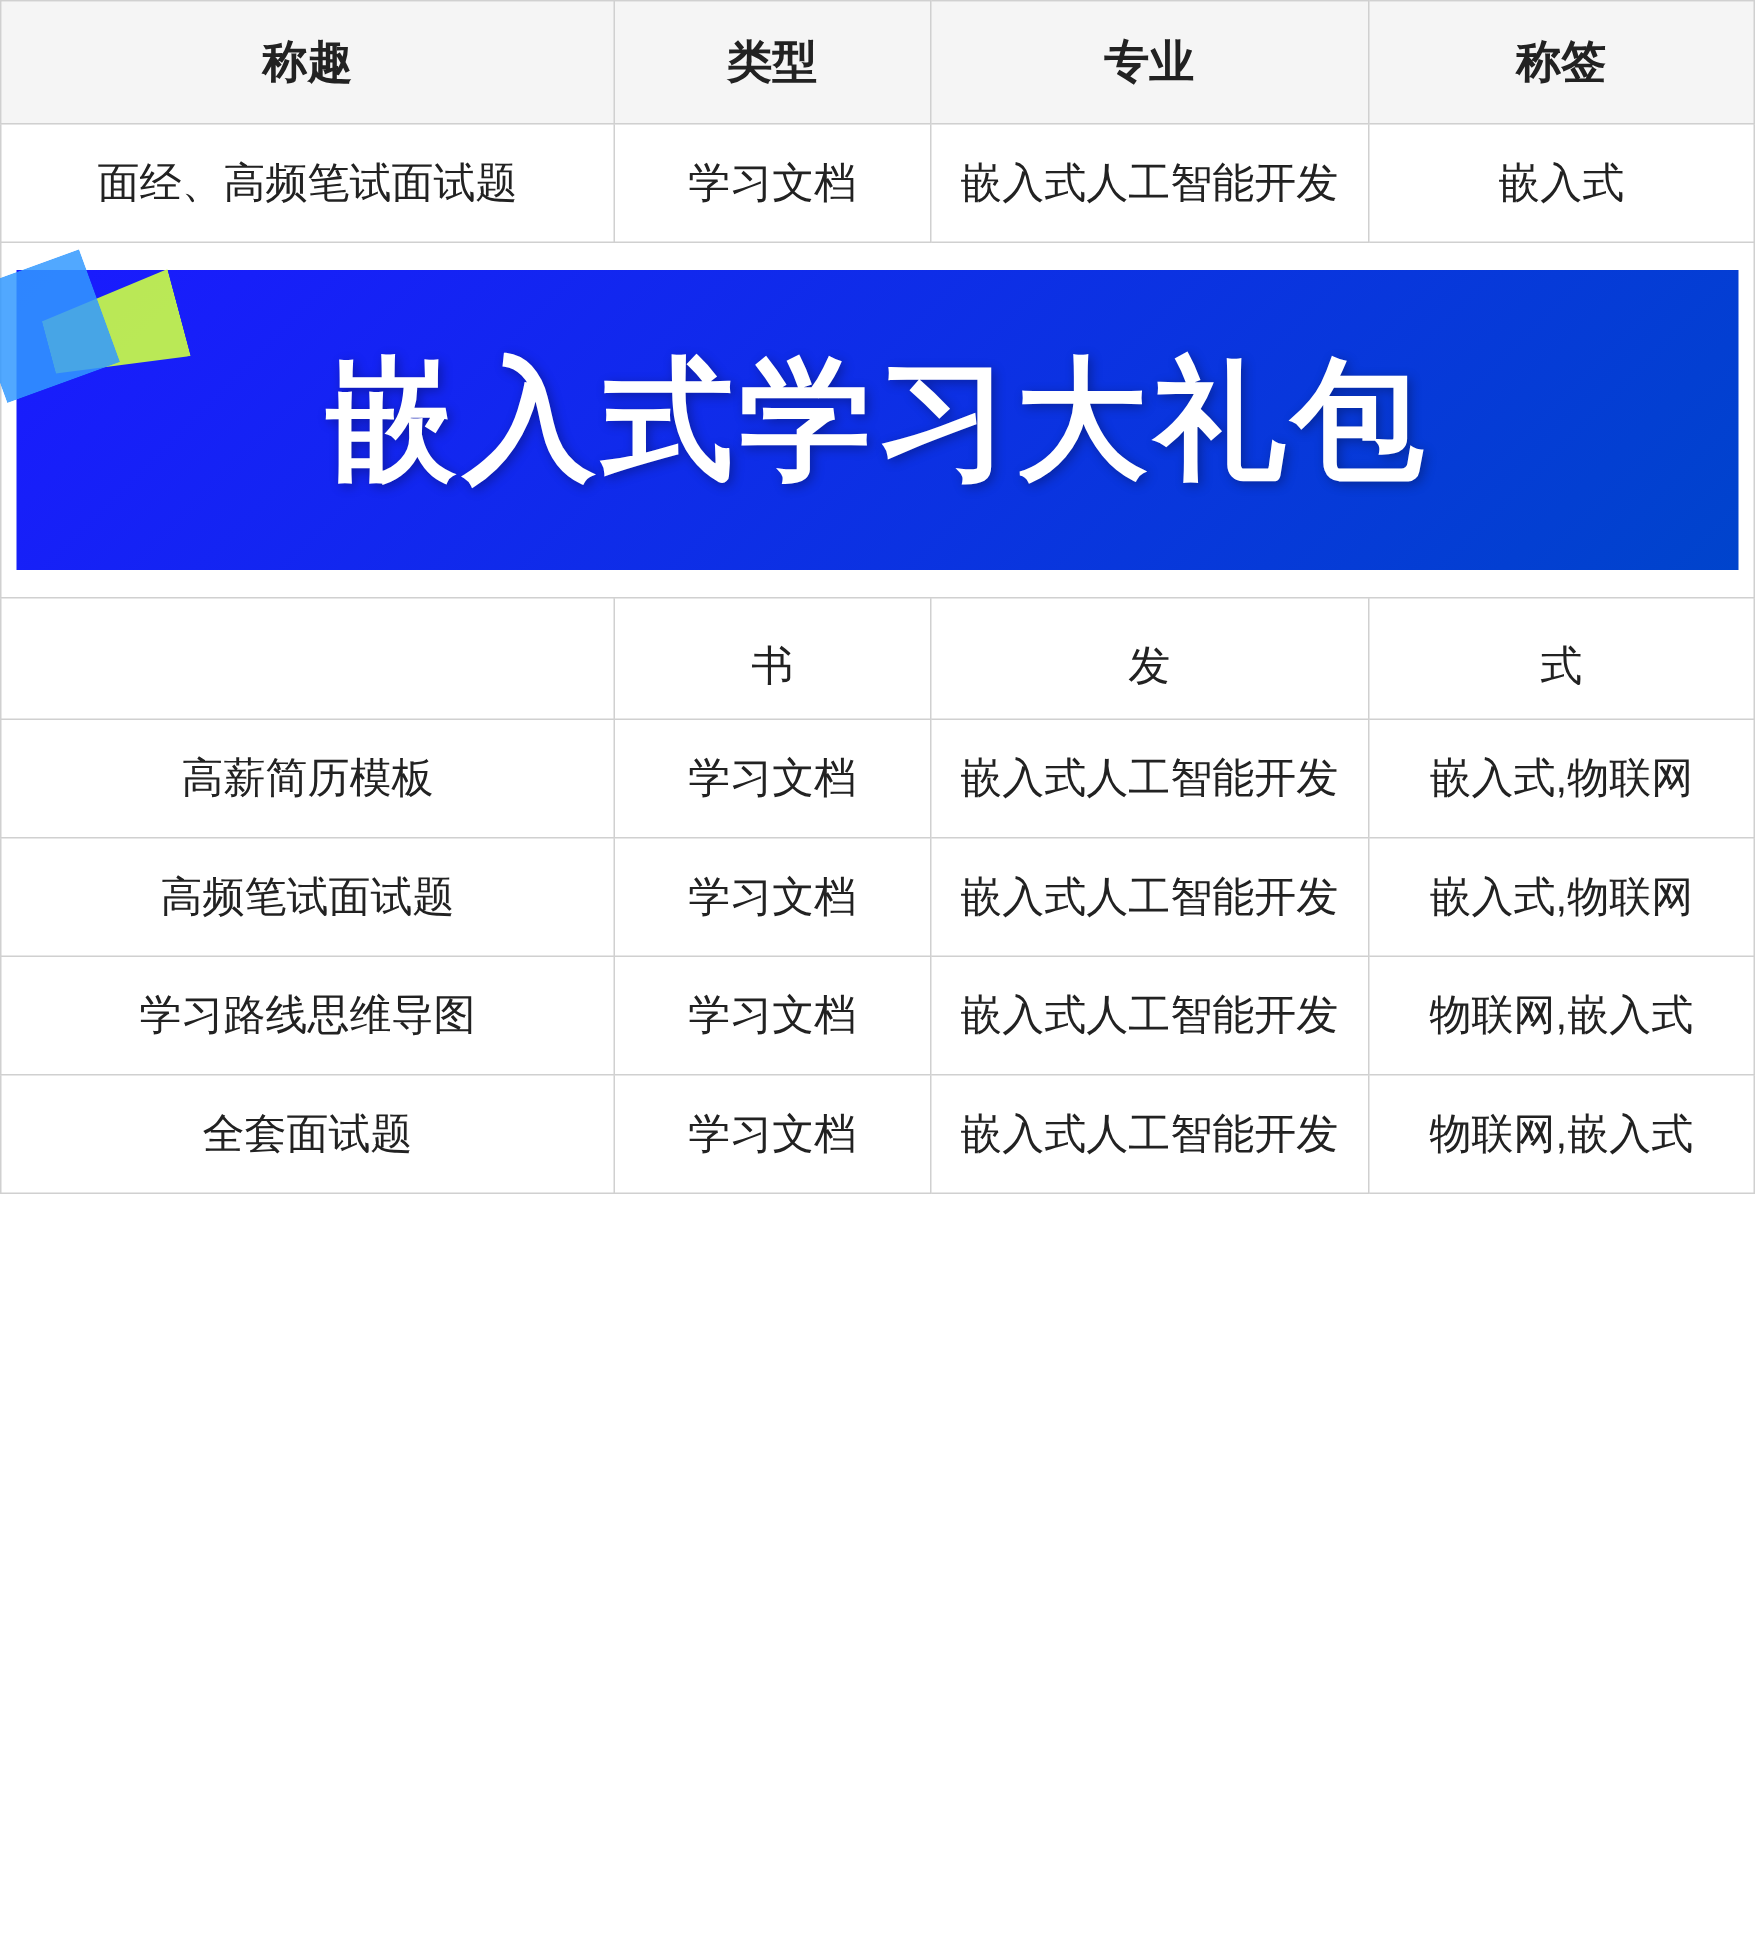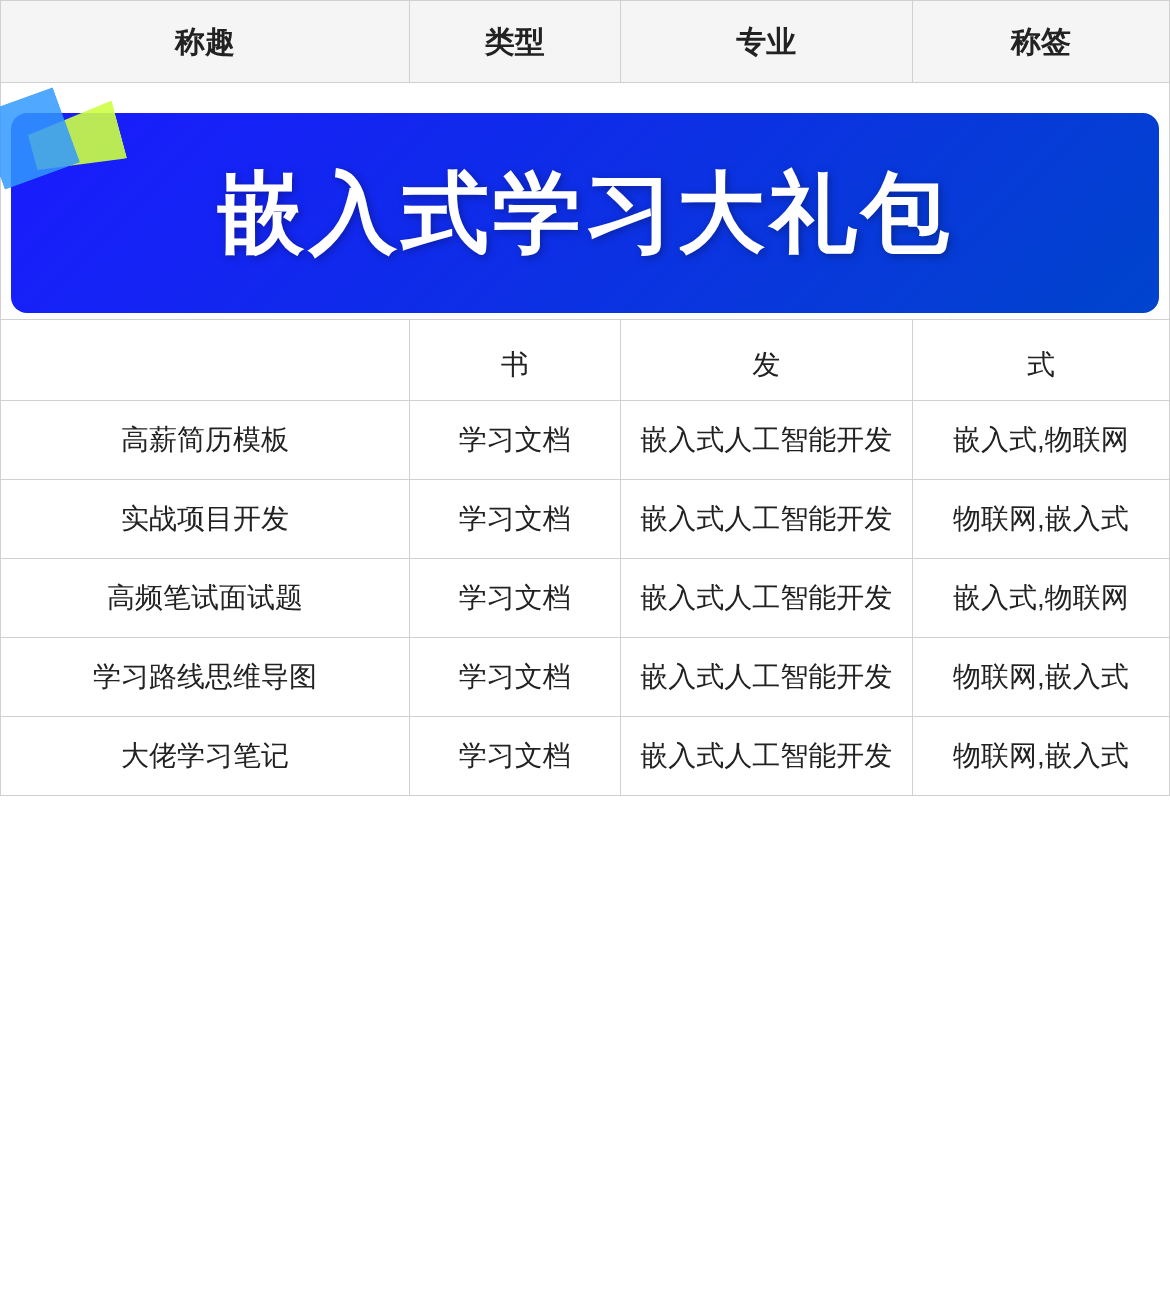--- a/index.html
+++ b/index.html
@@ -49,29 +49,28 @@
     col.col-tag { width: 22%; }
 
     .banner-cell {
       position: relative;
       height: 200px;
     }
 
     .banner-bg {
       position: absolute;
       left: 0;
-      top: 12px;
+      top: 0;
       width: 100%;
       height: 100%;
       background: linear-gradient(135deg, #1a1aff 0%, #0044cc 100%);
       display: flex;
       align-items: center;
       justify-content: center;
       z-index: 2;
-      border-radius: 16px;
     }
 
     .banner-text {
       color: #fff;
       font-size: 88px;
       font-weight: 900;
       letter-spacing: 4px;
       text-shadow: 2px 2px 8px rgba(0,0,0,0.3);
       white-space: nowrap;
     }
@@ -126,20 +125,26 @@
     </colgroup>
     <thead>
       <tr>
         <th>称趣</th>
         <th>类型</th>
         <th>专业</th>
         <th>称签</th>
       </tr>
     </thead>
     <tbody id="table-body">
+    <tr>
+      <td>面经、高频笔试面试题</td>
+      <td>学习文档</td>
+      <td>嵌入式人工智能开发</td>
+      <td>嵌入式</td>
+    </tr>
         <tr>
     <td colspan="4">
       <div class="banner-cell">
         <div class="sticker-yellow"></div>
         <div class="sticker-blue"></div>
         <div class="banner-bg">
           <span class="banner-text">嵌入式学习大礼包</span>
         </div>
       </div>
     </td>
@@ -156,38 +161,32 @@
             <span class="partial-text">式</span>
           </td>
   </tr>
         <tr>
       <td>高薪简历模板</td>
       <td>学习文档</td>
       <td>嵌入式人工智能开发</td>
       <td>嵌入式,物联网</td>
     </tr>
         <tr>
-      <td>实战项目开发</td>
-      <td>学习文档</td>
-      <td>嵌入式人工智能开发</td>
-      <td>物联网,嵌入式</td>
-    </tr>
-        <tr>
       <td>高频笔试面试题</td>
       <td>学习文档</td>
       <td>嵌入式人工智能开发</td>
       <td>嵌入式,物联网</td>
     </tr>
         <tr>
       <td>学习路线思维导图</td>
       <td>学习文档</td>
       <td>嵌入式人工智能开发</td>
       <td>物联网,嵌入式</td>
     </tr>
         <tr>
-      <td>大佬学习笔记</td>
+      <td>全套面试题</td>
       <td>学习文档</td>
       <td>嵌入式人工智能开发</td>
       <td>物联网,嵌入式</td>
     </tr>
       </tbody>
   </table>
 </div>
 
 </body></html>

